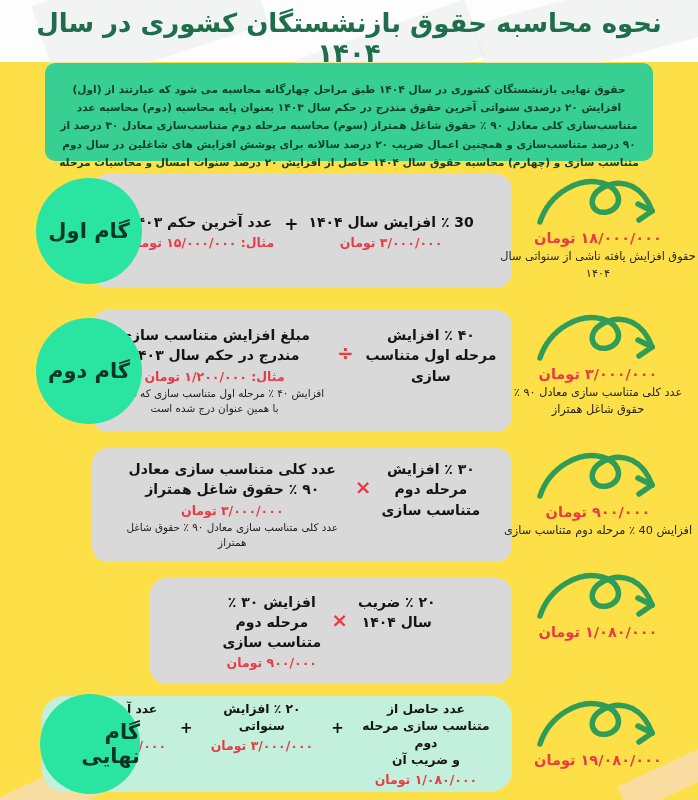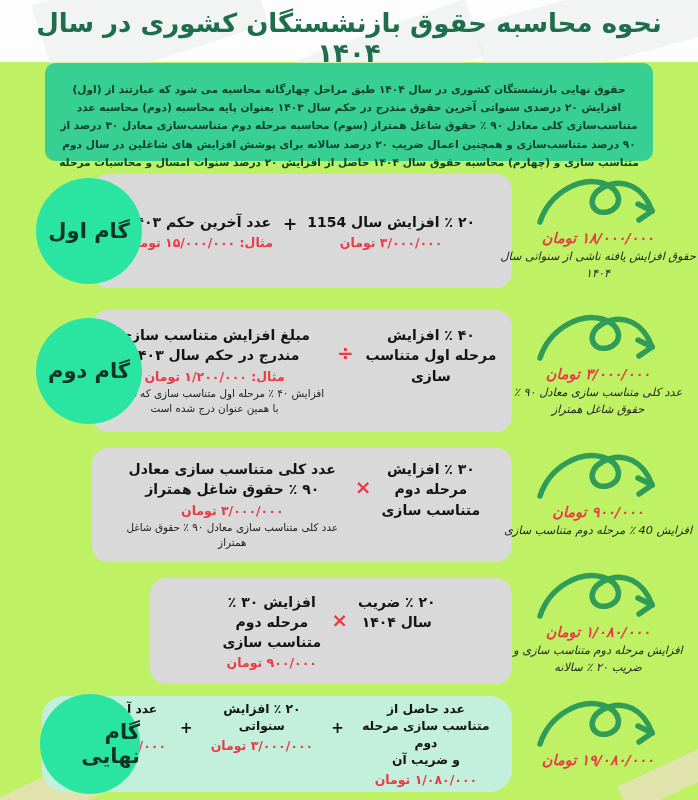--- a/index.html
+++ b/index.html
@@ -1,18 +1,18 @@
 <!DOCTYPE html>
 <html lang="fa" dir="rtl"><head>
 <meta charset="utf-8">
 <style>
   * { margin:0; padding:0; box-sizing:border-box; }
   body { background:#ffffff; font-family:"DejaVu Sans", sans-serif; }
   .page { position:relative; width:698px; height:800px; margin:0 auto;
-          background:#bef264; overflow:hidden; direction:rtl; }
+          background:#fde047; overflow:hidden; direction:rtl; }
   .top-band { position:absolute; top:0; left:0; width:698px; height:62px; background:#fcfdfc; }
   .wm { position:absolute; background:#e7ece9; opacity:.55; }
   .wm1 { top:-30px; left:40px; width:220px; height:90px; transform:rotate(-18deg); }
   .wm2 { top:-10px; right:-40px; width:260px; height:70px; transform:rotate(-15deg); }
   .wm3 { top:28px; left:300px; width:180px; height:60px; transform:rotate(-20deg); }
   .wm-pink { position:absolute; background:#f6d9dc; opacity:.6; }
   .wmp1 { bottom:-18px; left:-30px; width:150px; height:40px; transform:rotate(-25deg); }
   .wmp2 { bottom:10px; right:-40px; width:120px; height:30px; transform:rotate(-25deg); }
 
   .title { position:absolute; top:8px; left:0; width:698px; text-align:center;
@@ -46,21 +46,21 @@
   .operand { display:flex; flex-direction:column; align-items:center; max-width:225px; }
   .otxt { font-size:14px; font-weight:bold; color:#141414; line-height:1.45; }
   .row-5 .otxt { font-size:12.3px; line-height:1.4; }
   .op { font-size:17px; font-weight:bold; color:#141414; padding-top:2px; }
   .op.red { color:#e83b45; font-size:20px; }
   .row-2 .op, .row-3 .op, .row-4 .op { padding-top:16px; }
   .row-5 .op { padding-top:18px; font-size:15px; }
   .val { color:#e83b45; font-weight:bold; font-size:12.5px; margin-top:3px; }
   .note { color:#1c1c1c; font-size:10.4px; margin-top:2px; line-height:1.5; font-weight:normal; }
 
-  .result { position:absolute; left:500px; width:196px; top:0; text-align:center;font-style:italic; }
+  .result { position:absolute; left:500px; width:196px; top:0; text-align:center; }
   .row-4 .result { top:-10px; }
   .result svg { display:block; margin:0 auto; }
   .amount { color:#e83b45; font-weight:bold; font-size:14.5px; margin-top:-4px; }
   .caption { color:#232323; font-size:11.3px; margin-top:3px; line-height:1.5; }
 </style>
 </head>
 <body>
 
 <div class="page">
   <div class="top-band"></div>
@@ -73,21 +73,21 @@
   <h1 class="title">نحوه محاسبه حقوق بازنشستگان کشوری در سال ۱۴۰۴</h1>
 
   <div class="intro">حقوق نهایی بازنشستگان کشوری در سال ۱۴۰۴ طبق مراحل چهارگانه محاسبه می شود که عبارتند از (اول) افزایش ۲۰ درصدی سنواتی آخرین حقوق مندرج در حکم سال ۱۴۰۳ بعنوان پایه محاسبه (دوم) محاسبه عدد متناسب‌سازی کلی معادل ۹۰ ٪ حقوق شاغل همتراز (سوم) محاسبه مرحله دوم متناسب‌سازی معادل ۳۰ درصد از ۹۰ درصد متناسب‌سازی و همچنین اعمال ضریب ۲۰ درصد سالانه برای پوشش افزایش های شاغلین در سال دوم متناسب سازی و (چهارم) محاسبه حقوق سال ۱۴۰۴ حاصل از افزایش ۲۰ درصد سنوات امسال و محاسبات مرحله سوم.</div>
 
   <div id="steps">
       <div class="step-row row-1">
         <div class="badge">گام اول</div>
         <div class="step-box">
           <div class="operands">
             <div class="operand">
-              <div class="otxt">۲۰ ٪ افزایش سال 1154</div>
+              <div class="otxt">30 ٪ افزایش سال ۱۴۰۴</div>
               <div class="val">۳/۰۰۰/۰۰۰ تومان</div>
             </div>
             <div class="op">+</div>
             <div class="operand">
               <div class="otxt">عدد آخرین حکم ۱۴۰۳</div>
               <div class="val">مثال: ۱۵/۰۰۰/۰۰۰ تومان</div>
             </div>
           </div>
         </div>
         <div class="result">
@@ -170,21 +170,20 @@
         </div>
         <div class="result">
           <svg width="128" height="64" viewBox="0 0 128 64">
     <g fill="none" stroke="#2f9c57" stroke-width="5.5" stroke-linecap="round" stroke-linejoin="round">
       <path d="M6,52 C16,22 46,7 68,13 C88,18 90,38 73,42 C57,45 52,27 68,18 C90,6 110,18 118,41"></path>
       <path d="M118,41 L104,34"></path>
       <path d="M118,41 L105,50"></path>
     </g>
   </svg>
           <div class="amount">۱/۰۸۰/۰۰۰ تومان</div>
-          <div class="caption">افزایش مرحله دوم متناسب سازی و ضریب ۲۰ ٪ سالانه</div>
         </div>
       </div>
       <div class="step-row row-5">
         <div class="badge">گام نهایی</div>
         <div class="step-box">
           <div class="operands">
             <div class="operand">
               <div class="otxt">عدد حاصل از<br>متناسب سازی مرحله دوم<br>و ضریب آن</div>
               <div class="val">۱/۰۸۰/۰۰۰ تومان</div>
             </div>

